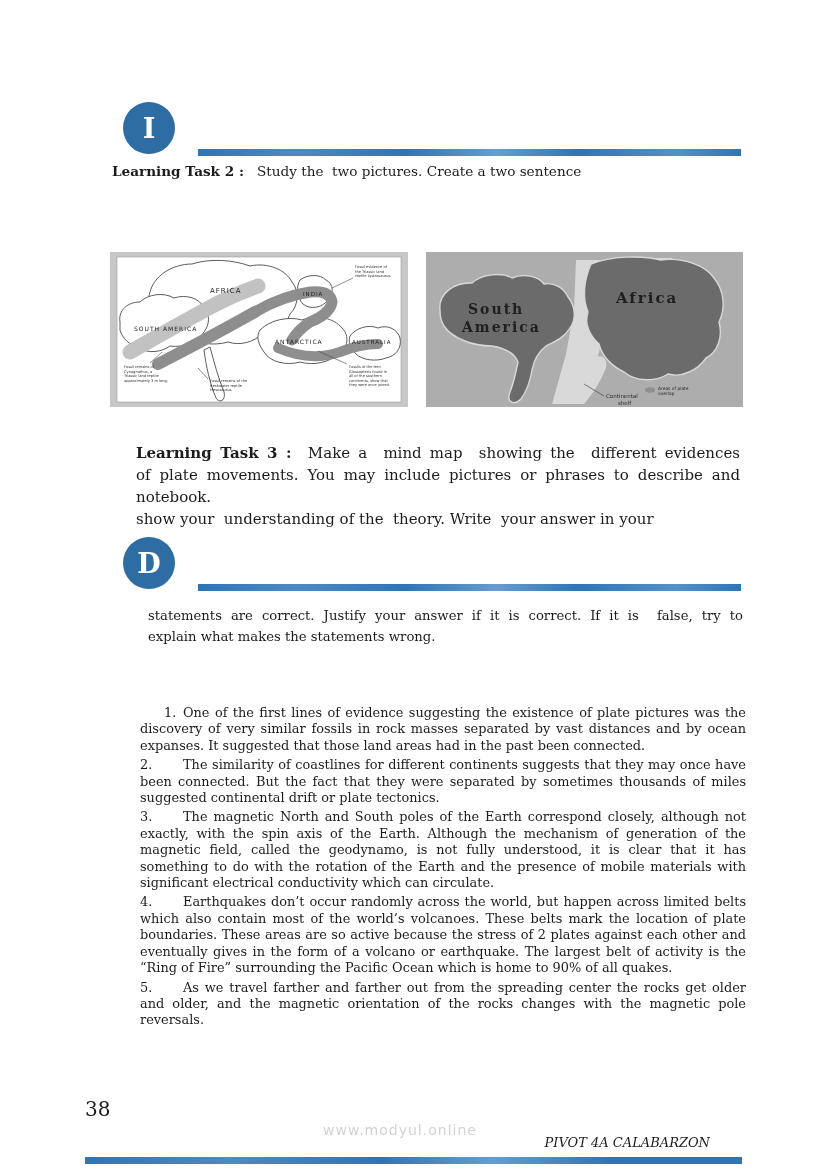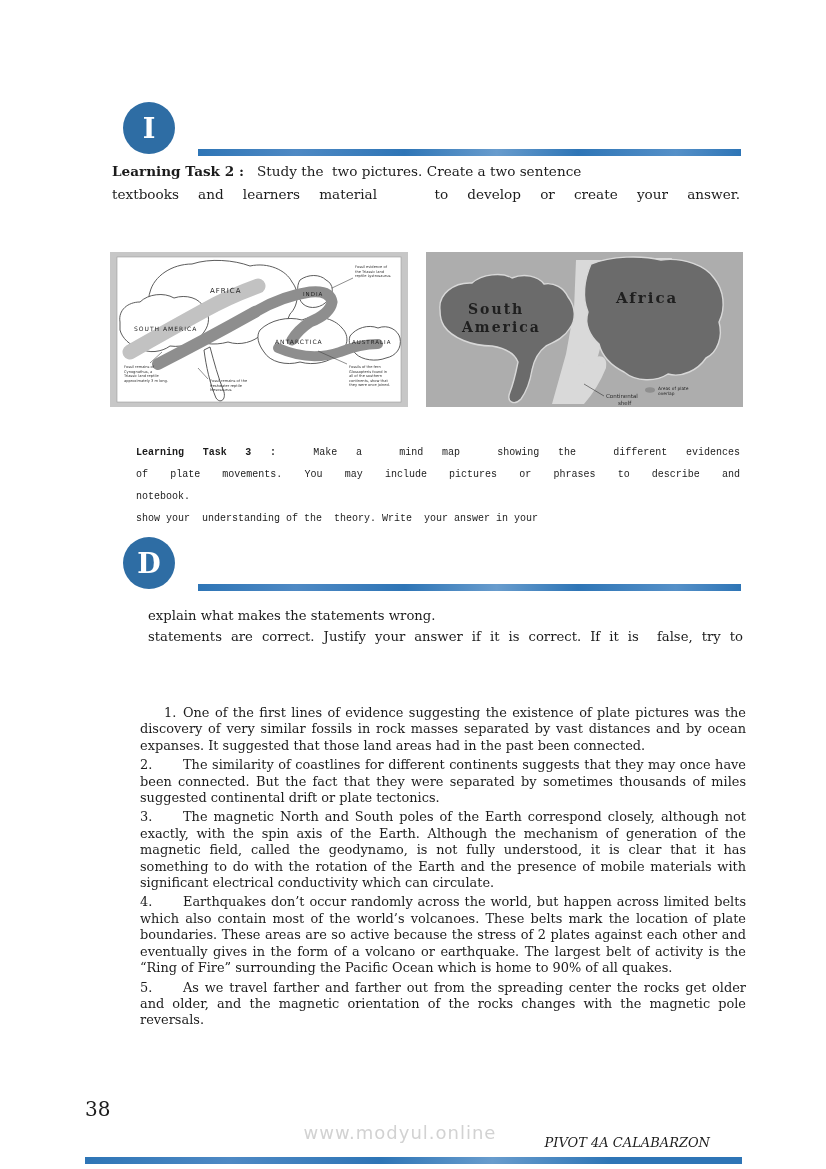--- a/index.html
+++ b/index.html
@@ -7,51 +7,50 @@
         font-family:"DejaVu Serif", serif;color:#1c1c1c;}
   .marker{position:absolute;width:52px;height:52px;border-radius:50%;background:#2e6da4;
           display:flex;align-items:center;justify-content:center;
           color:#ffffff;font-weight:bold;font-size:27px;font-family:"DejaVu Serif", serif;}
   .rule{position:absolute;left:198px;width:543px;height:7px;
         background:linear-gradient(90deg,#2e75b6 0%,#4e89c4 18%,#2e75b6 38%,#689ccd 55%,#2e75b6 70%,#5590c8 88%,#2e75b6 100%);}
   .task{position:absolute;}
   .task .tline{white-space:pre-wrap;}
   .task .jl{text-align:justify;text-align-last:justify;}
   .t2{left:112px;top:160px;width:628px;font-size:13.6px;line-height:23px;}
-  .t3{left:136px;top:442px;width:604px;font-size:10px;line-height:22px;font-family:Liberation Mono, monospace;}
+  .t3{left:136px;top:442px;width:604px;font-size:15px;line-height:22px;}
   .t4{left:148px;top:606px;width:595px;font-size:13.2px;line-height:20.5px;}
   .statements{position:absolute;left:140px;top:705px;width:606px;font-size:12.9px;line-height:16.4px;}
   .statements p{margin:0 0 3px 0;text-align:justify;}
   .statements .num{display:inline-block;width:43px;}
   .statements p.p1{text-indent:12px;}
   .statements p.p1 .num{width:31px;}
   .figrow{position:absolute;left:110px;top:252px;display:flex;gap:18px;}
   .figrow svg{display:block;}
   .pivot{position:absolute;left:420px;top:1135px;width:290px;text-align:right;
          font-style:italic;font-size:13px;}
   .pagenum{position:absolute;left:85px;top:1097px;width:600px;text-align:left;font-size:20px;}
   .watermark{position:absolute;left:0;top:1122px;width:800px;text-align:center;
-             font-family:"DejaVu Sans", sans-serif;font-size:18px;letter-spacing:1px;color:#d2d2d2;}
+             font-family:"DejaVu Sans", sans-serif;font-size:14px;letter-spacing:1px;color:#d2d2d2;}
   .bottombar{position:absolute;left:85px;top:1157px;width:657px;height:7px;
         background:linear-gradient(90deg,#2e75b6 0%,#4e89c4 22%,#2e75b6 45%,#689ccd 62%,#2e75b6 80%,#2e75b6 100%);}
   b{font-weight:bold;}
 </style>
 </head>
 <body>
 
 <div class="page">
 
   <div class="marker" style="left:123px;top:102px;">
     <span>I</span>
   </div>
   <div class="rule" style="top:149px;"></div>
 
   <div class="task t2">
     <div class="tline"><b>Learning Task 2 :</b><span>   Study the  two pictures. Create a two sentence</span></div>
-    <div class="tline jl">textbooks and learners material   to develop or create your answer.</div>
   </div>
 
   <div class="figrow">
 
     <svg width="298" height="155" viewBox="0 0 298 155">
       <rect x="0" y="0" width="298" height="155" fill="#c7c7c7"></rect>
       <rect x="7" y="5" width="284" height="145" fill="#ffffff" stroke="#9a9a9a" stroke-width="0.6"></rect>
 
       <g fill="#ffffff" stroke="#4a4a4a" stroke-width="0.9">
         <path d="M40,40 C44,24 62,12 82,12 C100,6 124,8 140,14 C158,10 176,18 182,30 C190,40 188,54 180,62 C176,74 164,82 152,82 C144,90 130,94 118,90 C104,94 88,92 78,84 C62,82 48,74 44,62 C38,54 38,46 40,40 Z"></path>
@@ -144,22 +143,22 @@
     <div class="tline">notebook.</div>
     <div class="tline">show your  understanding of the  theory. Write  your answer in your</div>
   </div>
 
   <div class="marker" style="left:123px;top:537px;">
     <span>D</span>
   </div>
   <div class="rule" style="top:584px;"></div>
 
   <div class="task t4">
+    <div class="tline jl">statements are correct. Justify your answer if it is correct. If it is  false, try to</div>
     <div class="tline">explain what makes the statements wrong.</div>
-    <div class="tline jl">statements are correct. Justify your answer if it is correct. If it is  false, try to</div>
   </div>
 
   <div class="statements">
     <p class="p1"><span class="num">1.</span><span>One of the first lines of evidence suggesting the existence of plate pictures was the discovery of very similar fossils in rock masses separated by vast distances and by ocean expanses. It suggested that those land areas had in the past been connected.</span></p>
     <p><span class="num">2.</span><span>The similarity of coastlines for different continents suggests that they may once have been connected. But the fact that they were separated by sometimes thousands of miles suggested continental drift or plate tectonics.</span></p>
     <p><span class="num">3.</span><span>The magnetic North and South poles of the Earth correspond closely, although not exactly, with the spin axis of the Earth. Although the mechanism of generation of the magnetic field, called the geodynamo, is not fully understood, it is clear that it has something to do with the rotation of the Earth and the presence of mobile materials with significant electrical conductivity which can circulate.</span></p>
     <p><span class="num">4.</span><span>Earthquakes don’t occur randomly across the world, but happen across limited belts which also contain most of the world’s volcanoes.  These belts mark the location of plate boundaries.  These areas are so active because the stress of 2 plates against each other and eventually gives in the form of a volcano or earthquake.  The largest belt of activity is the “Ring of Fire” surrounding the Pacific Ocean which is home to 90% of all quakes.</span></p>
     <p><span class="num">5.</span><span>As we travel farther and farther out from the spreading center the rocks get older and older, and the magnetic orientation of the rocks changes with the magnetic pole reversals.</span></p>
   </div>
 

